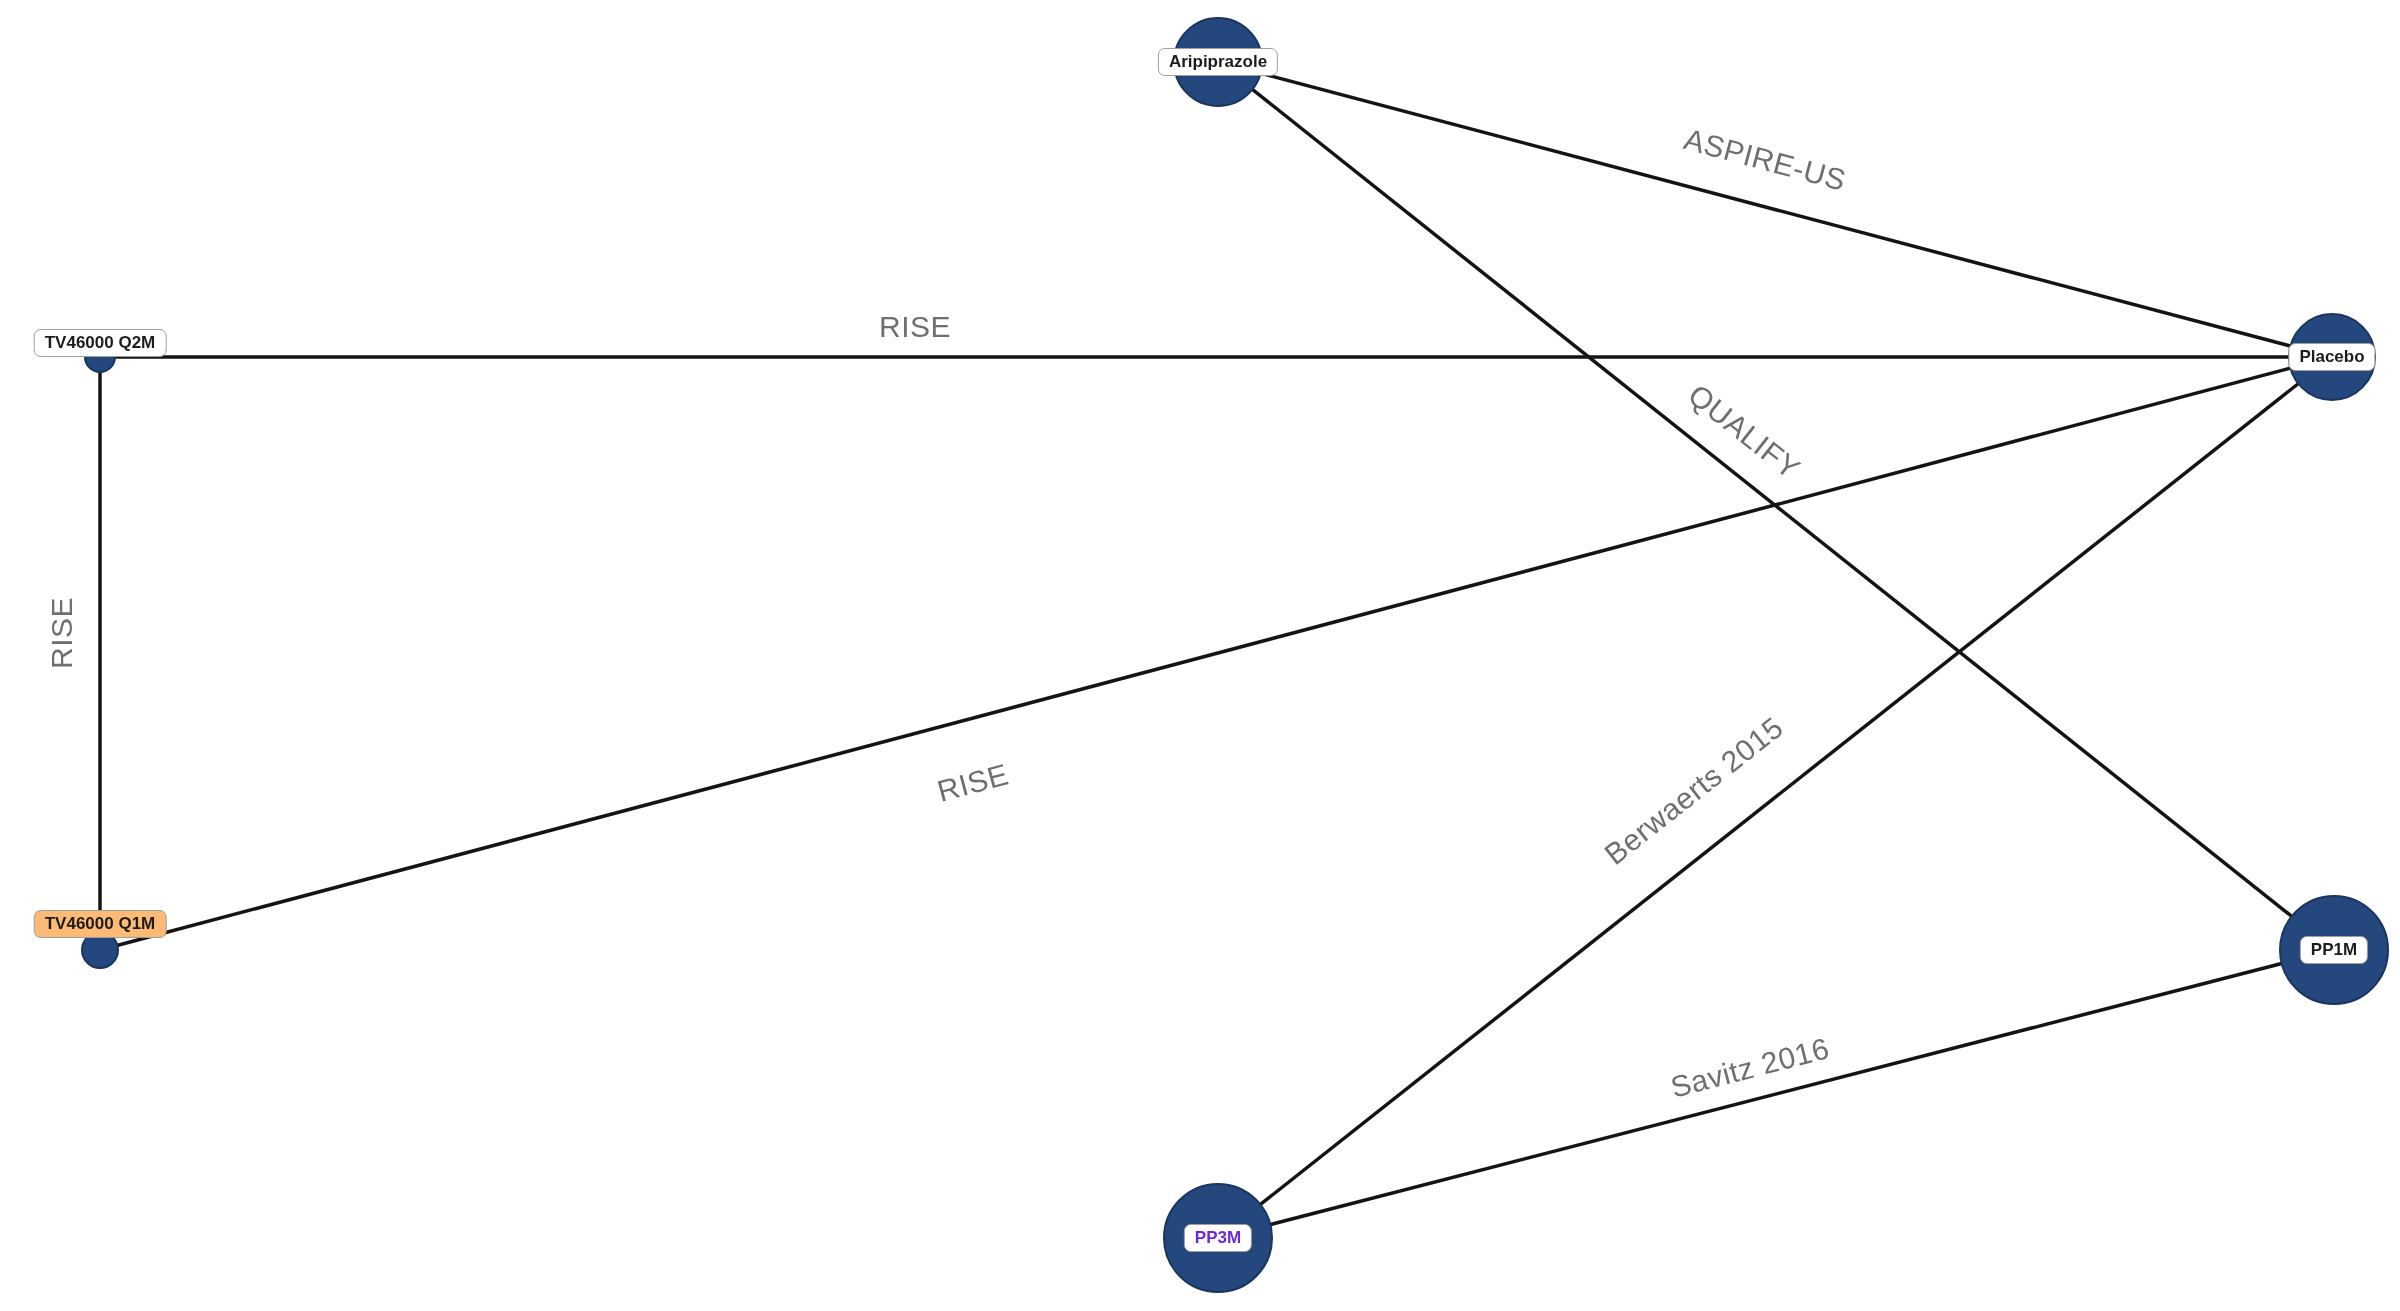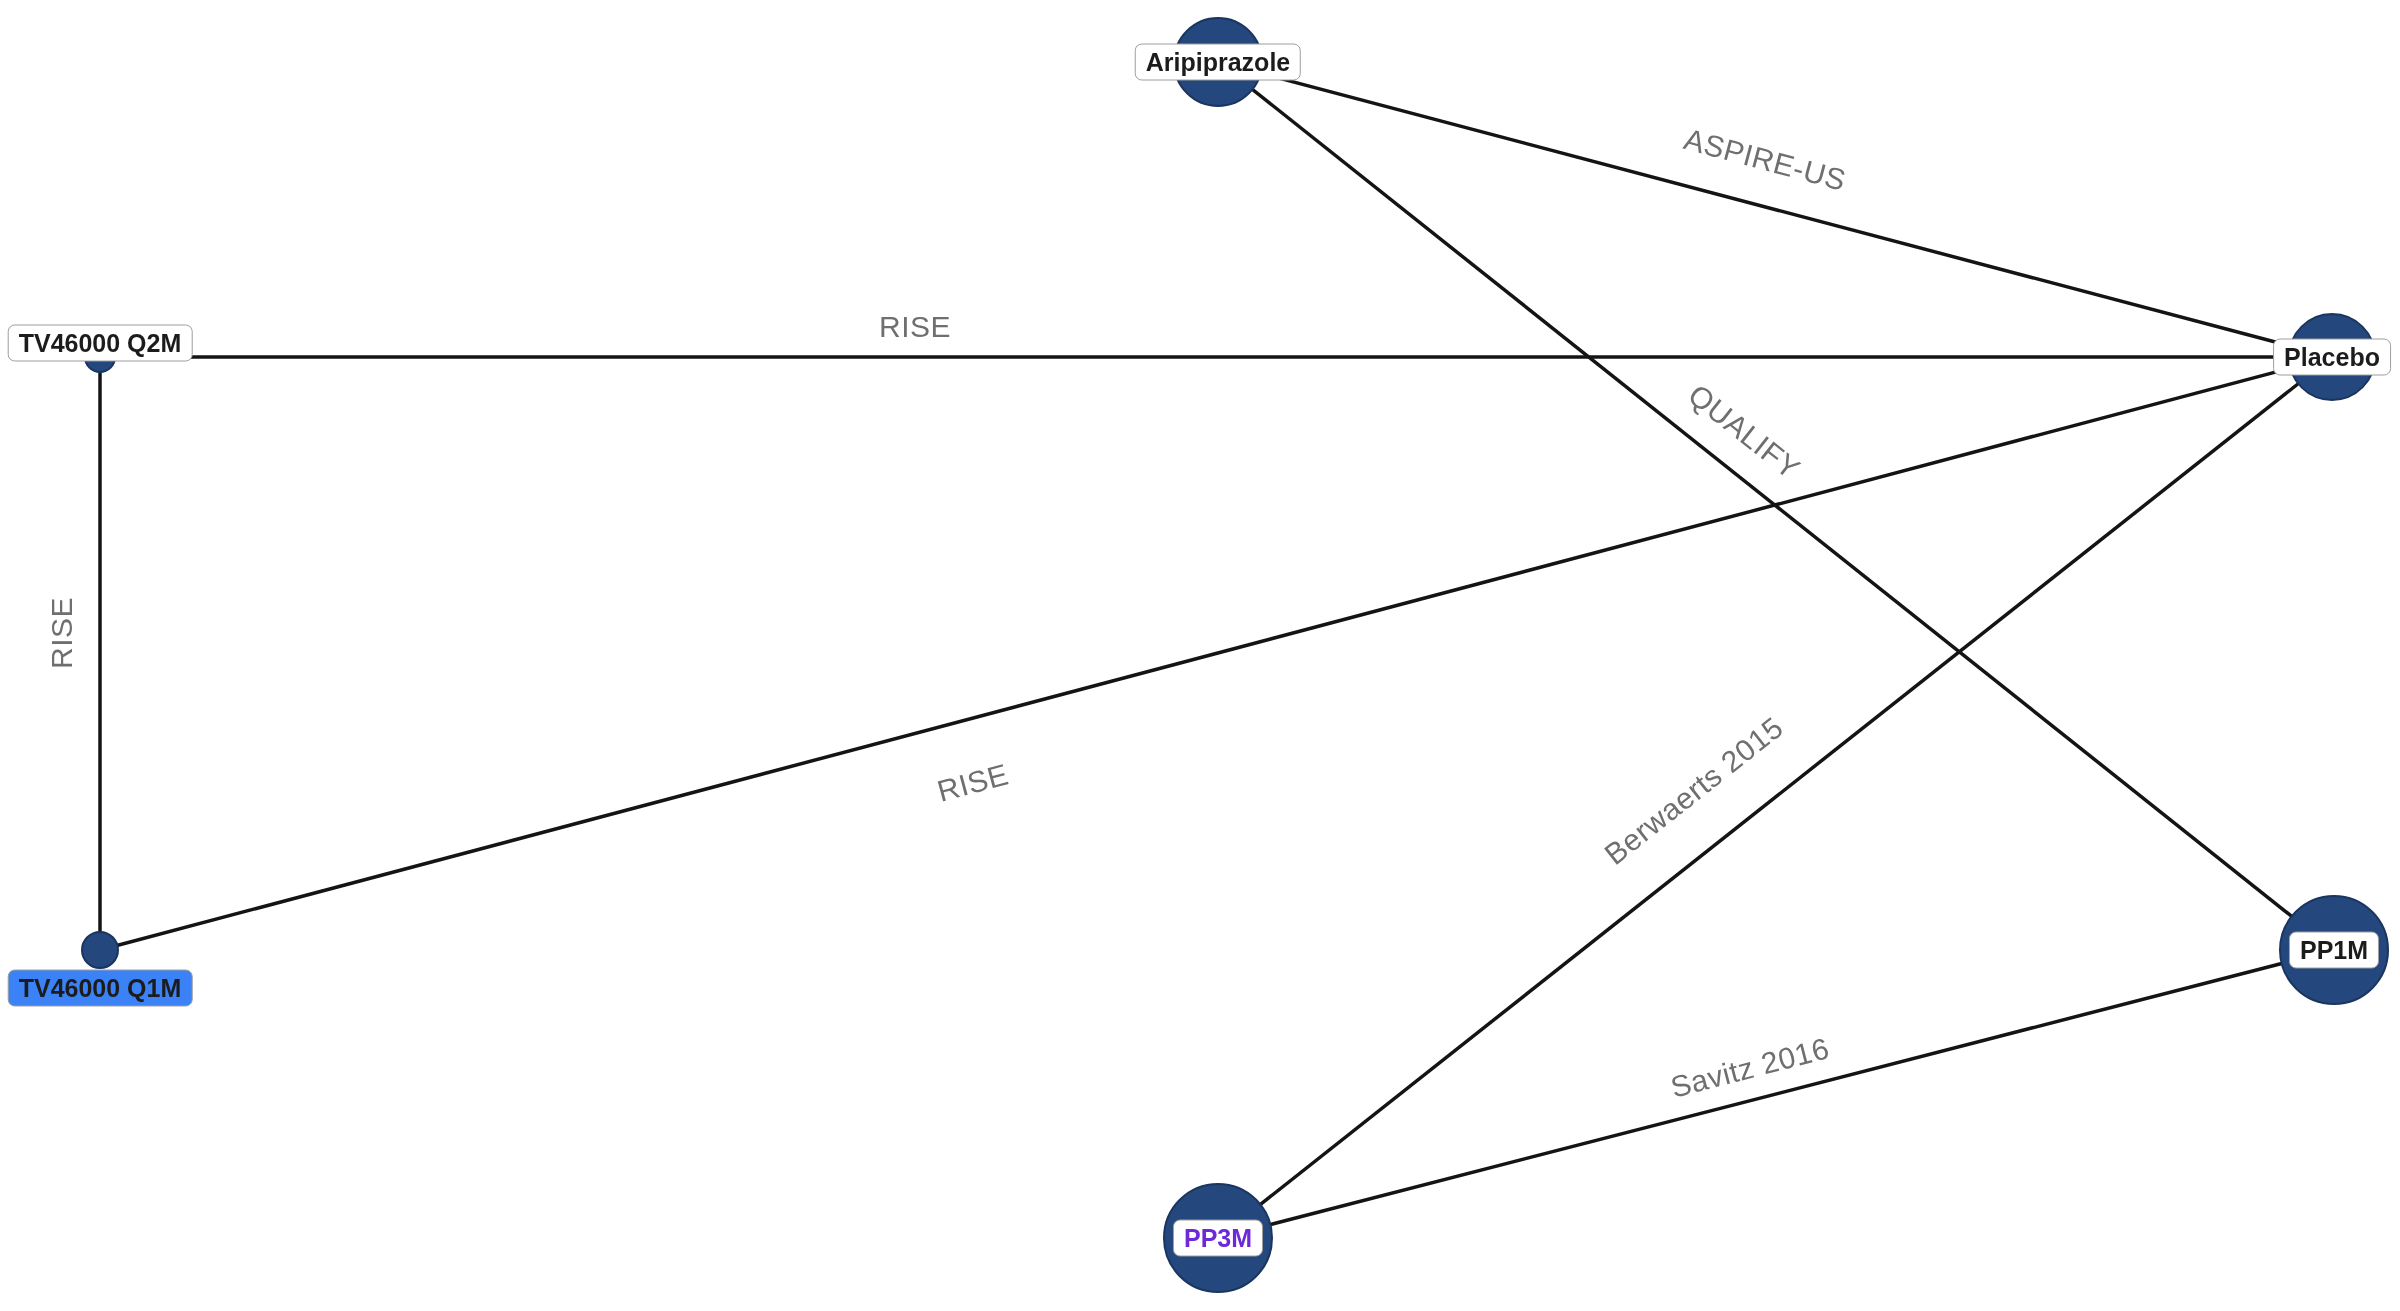--- a/index.html
+++ b/index.html
@@ -30,21 +30,21 @@
     user-select: none;
   }
   .node-circle {
     position: absolute;
     border-radius: 50%;
     box-sizing: border-box;
   }
   .node-label {
     position: absolute;
     white-space: nowrap;
-    font-size: 25px;
+    font-size: 17px;
     font-weight: 600;
     padding: 3px 10px;
     border-radius: 7px;
     box-sizing: border-box;
     user-select: none;
   }
 </style>
 </head>
 <body>
 
@@ -70,17 +70,17 @@
   <div>
       <div class="node-circle" style="left: 1173px; top: 17px; width: 90px; height: 90px; background: rgb(36, 71, 125); border: 2px solid rgb(26, 54, 96);"></div>
       <div class="node-circle" style="left: 2288px; top: 313px; width: 88px; height: 88px; background: rgb(36, 71, 125); border: 2px solid rgb(26, 54, 96);"></div>
       <div class="node-circle" style="left: 84px; top: 341px; width: 32px; height: 32px; background: rgb(36, 71, 125); border: 2px solid rgb(26, 54, 96);"></div>
       <div class="node-circle" style="left: 81px; top: 931px; width: 38px; height: 38px; background: rgb(36, 71, 125); border: 2px solid rgb(26, 54, 96);"></div>
       <div class="node-circle" style="left: 2279px; top: 895px; width: 110px; height: 110px; background: rgb(36, 71, 125); border: 2px solid rgb(26, 54, 96);"></div>
       <div class="node-circle" style="left: 1163px; top: 1183px; width: 110px; height: 110px; background: rgb(36, 71, 125); border: 2px solid rgb(26, 54, 96);"></div>
       <div class="node-label" style="left: 1218px; top: 62px; transform: translate(-50%, -50%); background: rgb(255, 255, 255); border: 1.5px solid rgb(158, 158, 158); color: rgb(28, 28, 28);">Aripiprazole</div>
       <div class="node-label" style="left: 2332px; top: 357px; transform: translate(-50%, -50%); background: rgb(255, 255, 255); border: 1.5px solid rgb(158, 158, 158); color: rgb(28, 28, 28); text-align: right;">Placebo</div>
       <div class="node-label" style="left: 100px; top: 343px; transform: translate(-50%, -50%); background: rgb(255, 255, 255); border: 1.5px solid rgb(158, 158, 158); color: rgb(28, 28, 28);">TV46000 Q2M</div>
-      <div class="node-label" style="left: 100px; top: 988px; transform: translate(-50%, -50%); background: #3b82f6; border: 1.5px solid rgb(158, 158, 158); color: rgb(28, 28, 28);">TV46000 Q1M</div>
+      <div class="node-label" style="left: 100px; top: 924px; transform: translate(-50%, -50%); background: #fdba74; border: 1.5px solid rgb(158, 158, 158); color: rgb(28, 28, 28);">TV46000 Q1M</div>
       <div class="node-label" style="left: 2334px; top: 950px; transform: translate(-50%, -50%); background: rgb(255, 255, 255); border: 1.5px solid rgb(158, 158, 158); color: rgb(28, 28, 28); text-align: center;">PP1M</div>
       <div class="node-label" style="left: 1218px; top: 1238px; transform: translate(-50%, -50%); background: rgb(255, 255, 255); border: 1.5px solid rgb(158, 158, 158); color: #6d28d9;">PP3M</div>
     </div>
 </div>
 
 </body></html>

